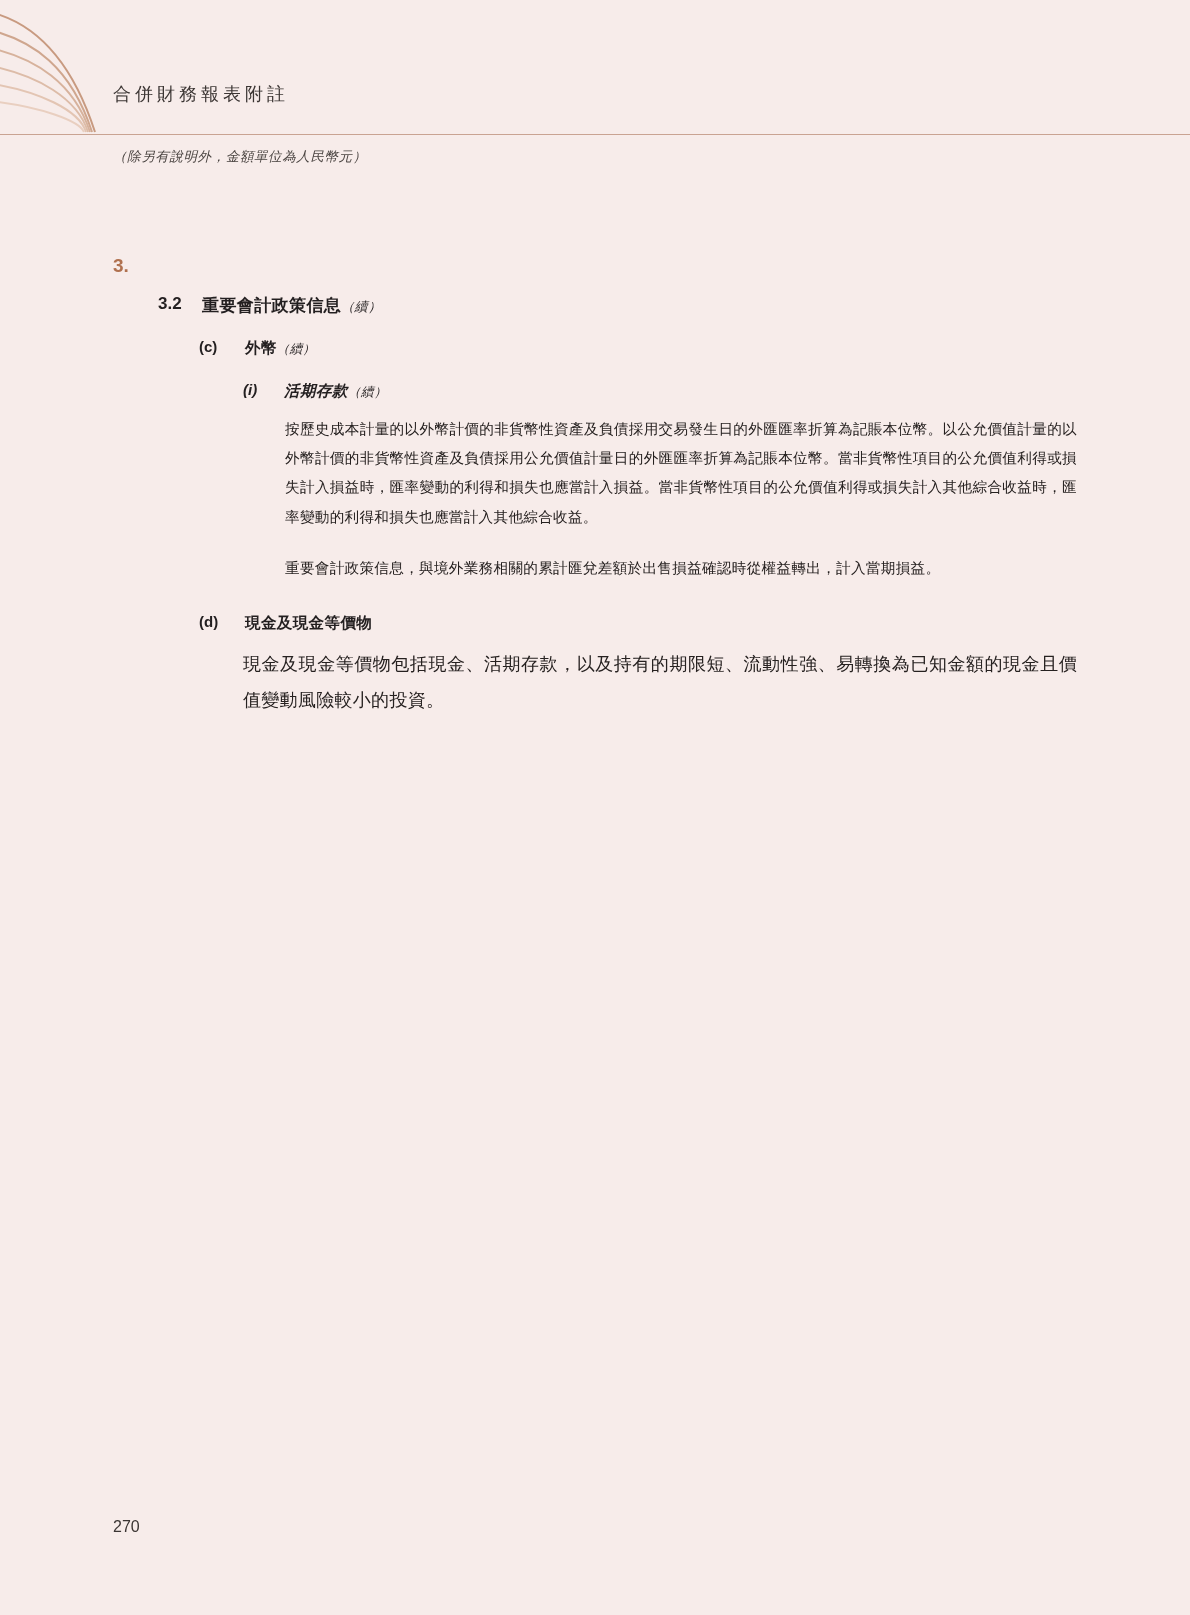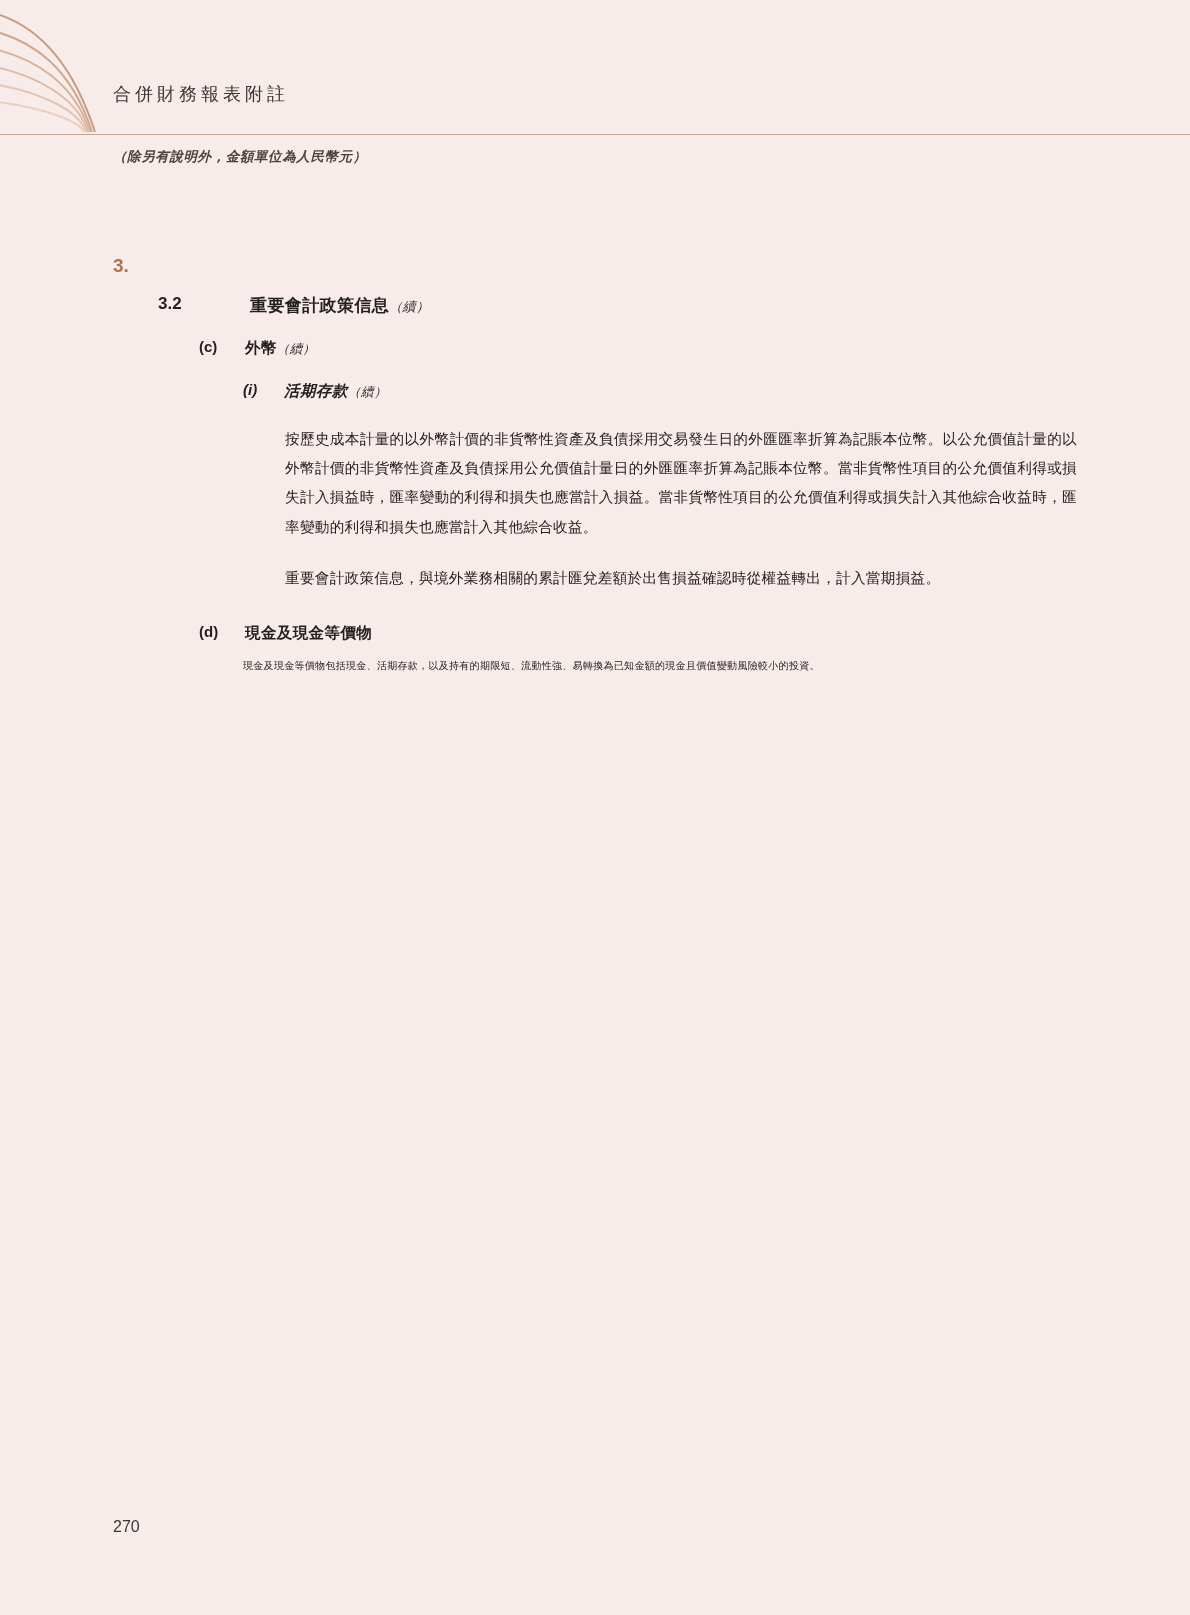--- a/index.html
+++ b/index.html
@@ -48,21 +48,20 @@
     background: #c9a392;
   }
   .header-subtitle {
     position: absolute;
     left: 113px;
     top: 148px;
     font-size: 13.5px;
     color: #4a4441;
     font-style: italic;
     letter-spacing: 0.6px;
-    font-weight: bold;
   }
 
   
   .content {
     position: absolute;
     left: 0;
     top: 255px;
     width: 1190px;
   }
 
@@ -89,21 +88,20 @@
   .cont-mark {
     font-style: italic;
     font-weight: normal;
     font-size: 14px;
   }
 
   .sub-row {
     display: flex;
     align-items: flex-start;
     margin-top: 17px;
-    gap: 48px;
   }
   .sub-num {
     font-weight: bold;
     font-size: 17px;
     padding-left: 158px;
     flex: 0 0 auto;
     width: 44px;
     box-sizing: content-box;
   }
   .sub-title {
@@ -151,34 +149,34 @@
     font-weight: bold;
     font-style: italic;
     font-size: 15.5px;
     letter-spacing: 0.5px;
   }
   .roman-title .cont-mark { font-style: italic; font-size: 12.5px; font-weight: normal;}
 
   .body-para {
     margin-left: 285px;
     margin-right: 113px;
-    margin-top: 23px;
+    margin-top: 13px;
     font-size: 14.6px;
     line-height: 2.0;
     text-align: justify;
     letter-spacing: 0.3px;
     color: #262120;
   }
   .body-para.tight { margin-top: 22px; }
 
   .body-para-d {
     margin-left: 243px;
     margin-right: 113px;
     margin-top: 12px;
-    font-size: 10px;
+    font-size: 18px;
     line-height: 2.0;
     text-align: justify;
     letter-spacing: 0.3px;
     color: #262120;
   }
 
   .page-number {
     position: absolute;
     left: 113px;
     top: 1518px;

